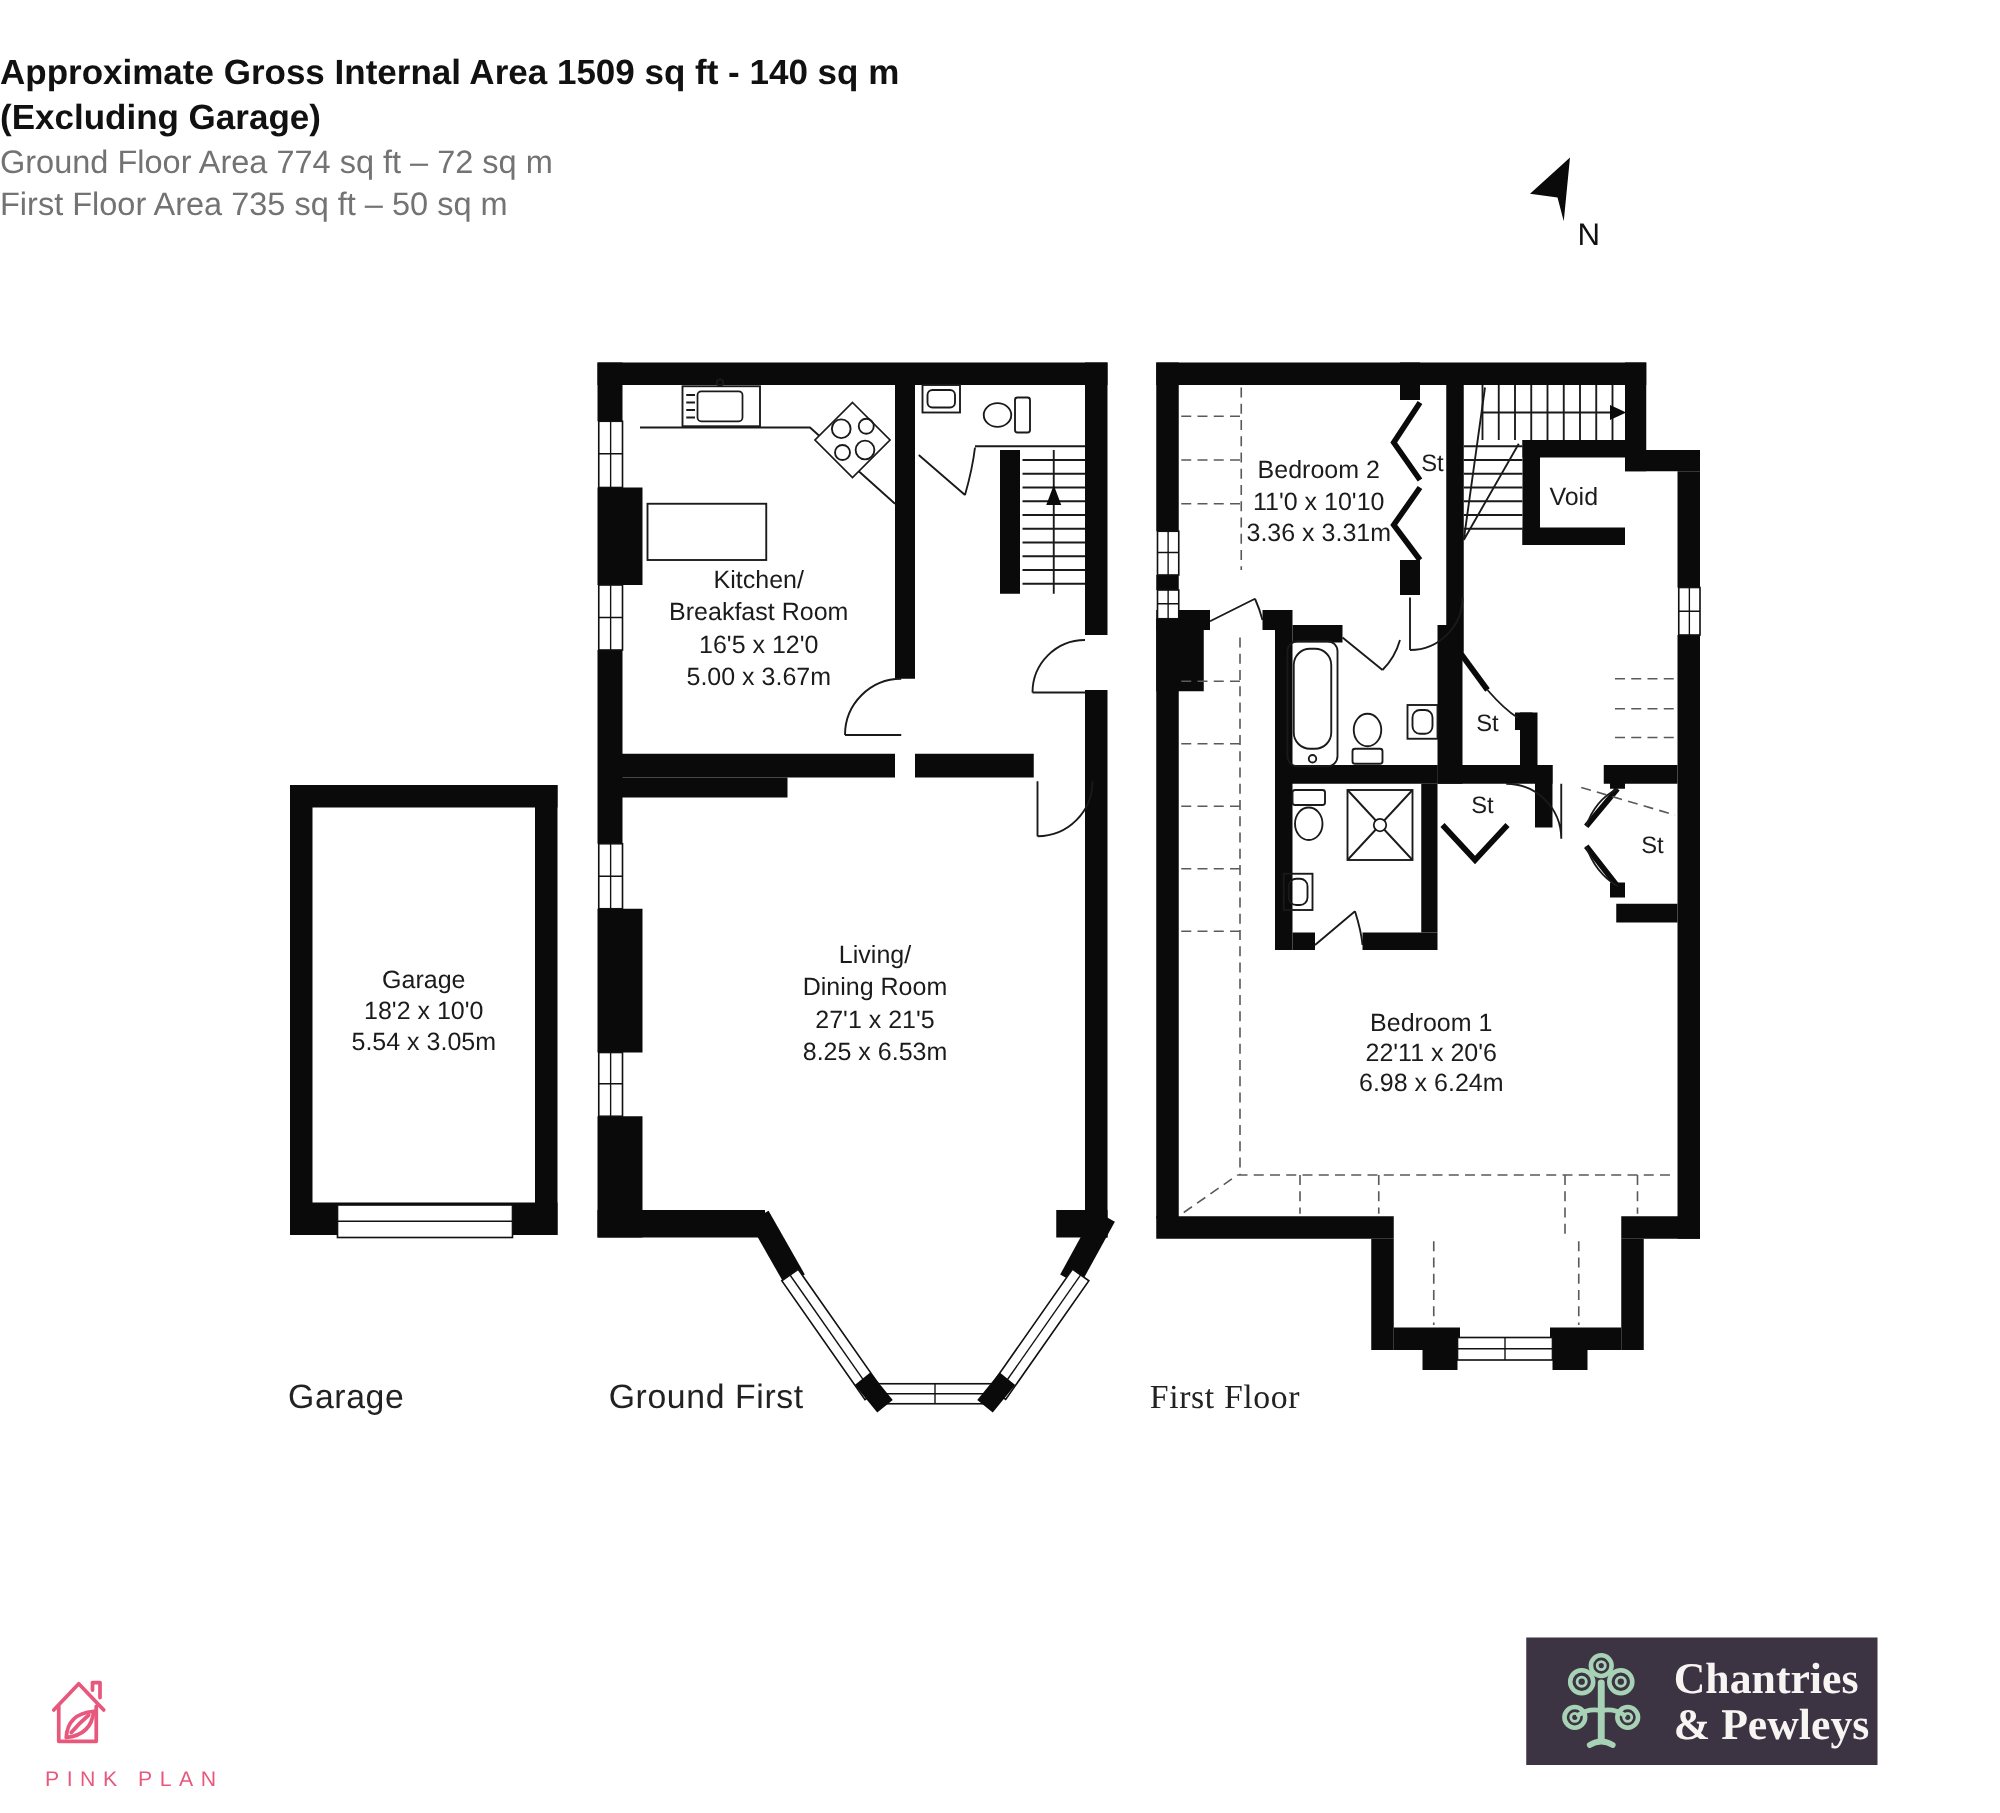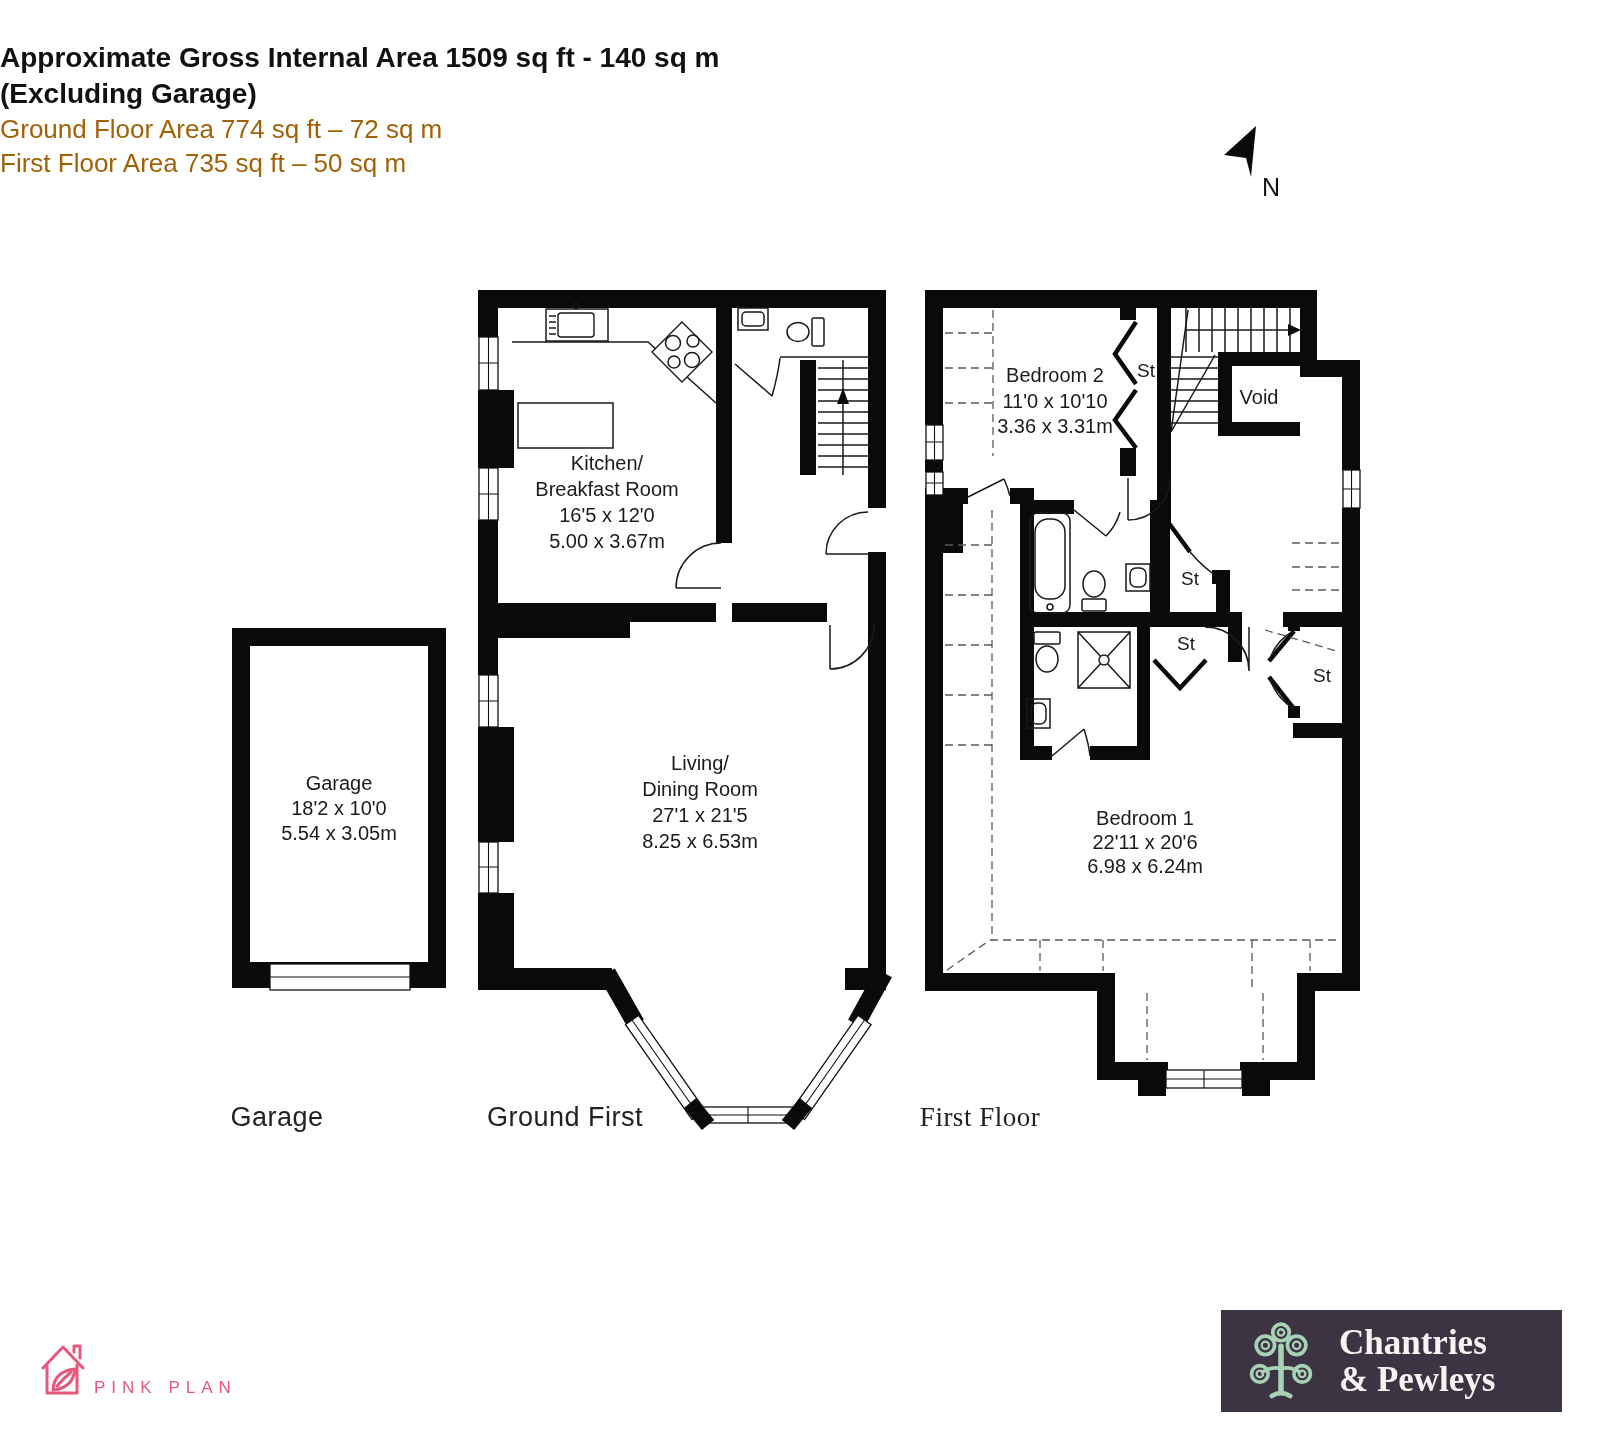--- a/index.html
+++ b/index.html
@@ -3,21 +3,21 @@
 <meta charset="utf-8">
 <style>
   html,body { margin:0; padding:0; background:#ffffff; }
   #canvas {
     position:relative; width:1600px; height:1450px; background:#ffffff;
     font-family:"Liberation Sans", sans-serif; color:#1c1c1c; overflow:hidden;
   }
   
   #header { position:absolute; left:0; top:40px; width:1566px; }
   .h-bold { font-size:28px; font-weight:700; line-height:36px; color:#111; }
-  .h-reg  { font-size:26px; font-weight:400; line-height:34px; color:#a16207; }
+  .h-reg  { font-size:26px; font-weight:400; line-height:34px; color:#737373; }
   
   .caption { position:absolute; top:1102px; transform:translateX(-50%);
              font-size:27px; font-weight:400; color:#222; letter-spacing:0.5px; }
   
   svg { position:absolute; }
   .wall { fill:#0a0a0a; stroke:none; }
   .thin { fill:none; stroke:#1a1a1a; stroke-width:1.5; }
   .thin-w { fill:#ffffff; stroke:#1a1a1a; stroke-width:1.4; }
   .wline { fill:#ffffff; stroke:#111111; stroke-width:1.3; }
   .wline-l { fill:none; stroke:#111111; stroke-width:1.1; }
@@ -25,23 +25,23 @@
   .leaf { fill:none; stroke:#0a0a0a; stroke-width:4.5; }
   .shoulder { fill:none; stroke:#0a0a0a; stroke-width:18; }
   .blob { fill:none; stroke:#0a0a0a; stroke-width:16; }
   text.room { font-size:20px; text-anchor:middle; fill:#1b1b1b;
               font-family:"Liberation Sans", sans-serif; }
   text.small { font-size:19px; text-anchor:middle; fill:#1b1b1b;
                font-family:"Liberation Sans", sans-serif; }
   text.compass-n { font-size:25px; text-anchor:middle; fill:#111;
                    font-family:"Liberation Sans", sans-serif; }
   
-  #pinkplan { position:absolute; left:36px; top:1338px; display:flex; align-items:flex-end; gap:4px; }
+  #pinkplan { position:absolute; left:36px; top:1338px; display:flex; align-items:flex-start; gap:16px;flex-direction:column; }
   #pinkplan .brand { font-size:17px; letter-spacing:6px; color:#e8587d; font-weight:400; }
-  #agency { position:absolute; left:1221px; top:1310px; width:341px; height:102px;
+  #agency { position:absolute; left:1221px; top:1310px; width:281px; height:102px;
             background:#3c3343; display:flex; align-items:center; padding-left:14px; box-sizing:border-box; }
   #agency .agency-text { color:#f7f5f2; font-family:"Liberation Serif", serif;
             font-weight:700; font-size:35px; line-height:37px; margin-left:12px; }
 </style>
 </head>
 <body>
 
 <div id="canvas">
 
   <div id="header">

